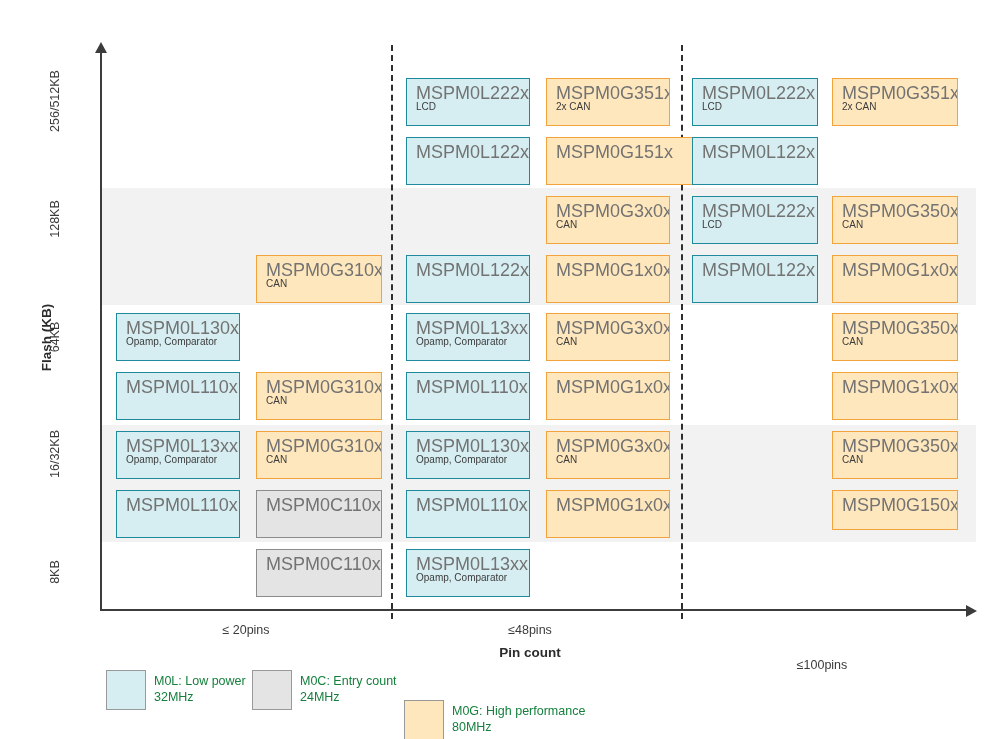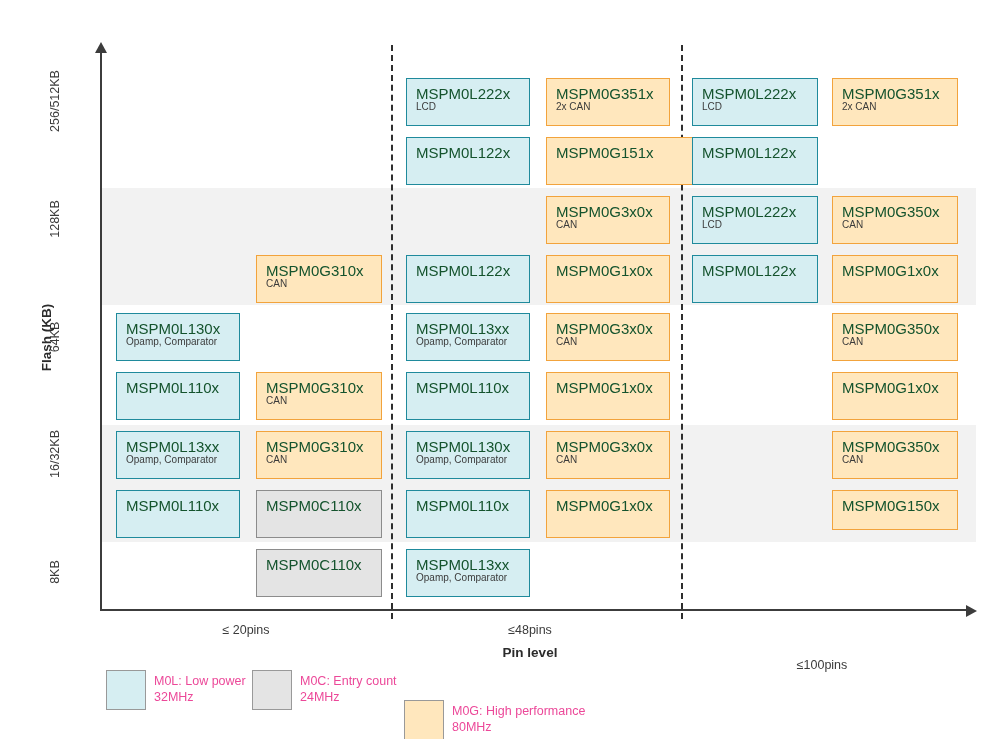--- a/index.html
+++ b/index.html
@@ -72,22 +72,22 @@
   
   .devbox{
     position:absolute;
     box-sizing:border-box;
     border:1.5px solid #999;
     background:#fff;
     padding:7px 0 0 9px;
     overflow:hidden;
   }
   .devbox .name{
-    font-size:15px;
-    color:#14532d;
+    font-size:18px;
+    color:#737373;
     line-height:15px;
     white-space:nowrap;
   }
   .devbox .sub{
     font-size:10px;
     color:#3b3b3b;
     line-height:12px;
     white-space:nowrap;
   }
   .t-m0l{background:#d6eef2;border-color:#1f8a9c;}
@@ -100,21 +100,21 @@
     position:absolute;
     box-sizing:border-box;
     width:40px;height:40px;
     border:1.5px solid #999;
   }
   .legend-text{
     position:absolute;
     left:48px;top:3px;
     font-size:12.5px;
     line-height:16px;
-    color:#ec4899;
+    color:#15803d;
     white-space:nowrap;
   }
   .legend-text .l2{display:block;}
 </style>
 </head>
 <body>
 
 <div id="stage">
 
   <div id="bands">
@@ -140,21 +140,21 @@
       <div class="ytick" style="width: 90px; left: 10px; top: 447px;">16/32KB</div>
       <div class="ytick" style="width: 90px; left: 10px; top: 565px;">8KB</div>
     </div>
   <div id="xticks">
       <div class="xtick" style="width: 140px; left: 176px; top: 623px;">≤ 20pins</div>
       <div class="xtick" style="width: 140px; left: 460px; top: 623px;">≤48pins</div>
       <div class="xtick" style="width: 140px; left: 752px; top: 658px;">≤100pins</div>
     </div>
 
   <div class="ytitle" style="left:-4px;top:330px;width:100px;">Flash (KB)</div>
-  <div class="xtitle" style="left:470px;top:645px;width:120px;">Pin level</div>
+  <div class="xtitle" style="left:470px;top:645px;width:120px;">Pin count</div>
 
   <div id="cells">
       <div class="devbox t-m0l" style="left: 406px; top: 78px; width: 124px; height: 48px;">
         <div class="name">MSPM0L222x</div>
         <div class="sub">LCD</div>
       </div>
       <div class="devbox t-m0g" style="left: 546px; top: 78px; width: 124px; height: 48px;">
         <div class="name">MSPM0G351x</div>
         <div class="sub">2x CAN</div>
       </div>

